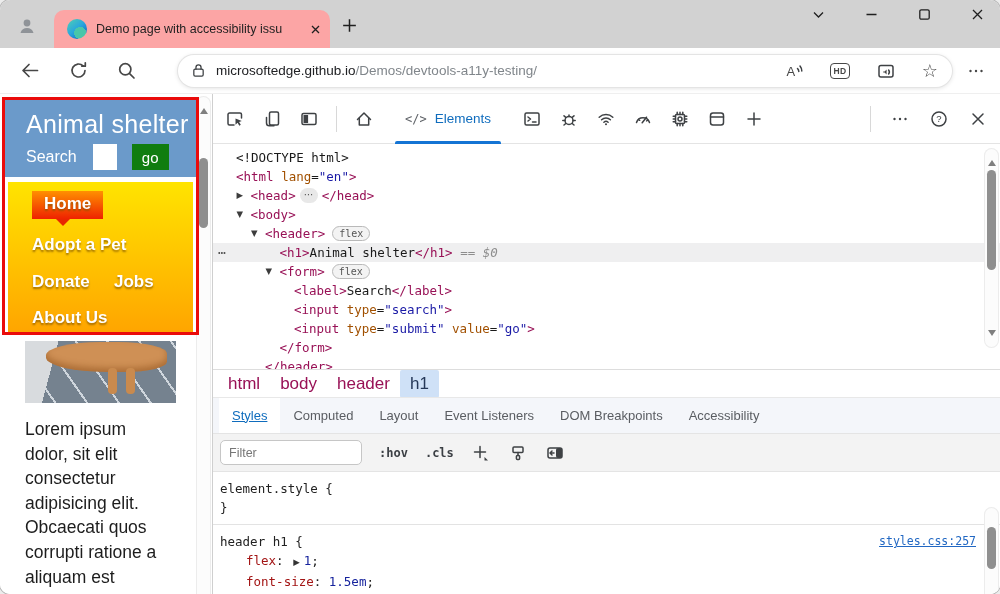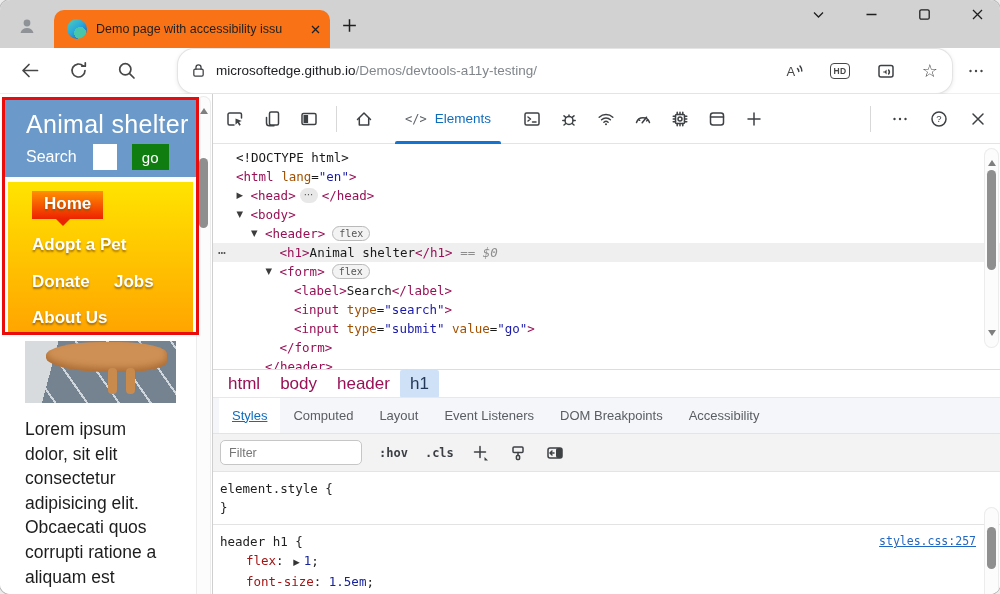--- a/index.html
+++ b/index.html
@@ -9,35 +9,35 @@
   }
   *{box-sizing:border-box; margin:0; padding:0;}
   body{background:#ececec; font-family:"Liberation Sans",sans-serif;}
   .browser{width:1000px; height:594px; position:relative; background:#fff;
     border-radius:10px; overflow:hidden; box-shadow:0 0 0 1px #b9b9b9;}
 
   
   .tabstrip{height:48px; background:#d2d2d2; position:relative;}
   .avatar-tile{position:absolute; left:8px; top:9px; width:38px; height:33px;
     background:#c6c6c6; border-radius:7px; display:grid; place-items:center;}
-  .tab{position:absolute; left:54px; top:10px; width:276px; height:38px; background:#f97316;
+  .tab{position:absolute; left:54px; top:10px; width:276px; height:38px; background:#fca5a5;
     border-radius:10px 10px 0 0; display:flex; align-items:center; padding:0 8px 0 13px;}
   .edge-logo{width:20px; height:20px; border-radius:50%; flex:0 0 20px;
     background:radial-gradient(circle at 66% 70%, #49c6a9 0 31%, rgba(0,0,0,0) 32%),
       linear-gradient(140deg,#4fd1b2 0%,#2aa7dd 48%,#0b59c0 100%);}
   .tab-title{font-size:12.5px; color:#1f1f1f; margin-left:9px; white-space:nowrap;
     overflow:hidden; flex:1;}
   .icon-btn{display:grid; place-items:center; background:none; border:none; cursor:pointer;}
   .newtab{position:absolute; left:342px; top:18px;}
   .win-controls{position:absolute; right:16px; top:8px; display:flex; gap:40px; align-items:center;}
 
   
   .navbar{height:45px; background:#fff; display:flex; align-items:center; padding:0 14px 0 20px;}
   .nav-ic{margin-right:27px;}
-  .urlbar{flex:1; height:44px; border-radius:16px; background:#fff; margin-left:14px;
+  .urlbar{flex:1; height:32px; border-radius:16px; background:#fff; margin-left:14px;
     box-shadow:0 0 0 1px #e4e4e4, 0 1px 5px rgba(0,0,0,.14);
     display:flex; align-items:center; padding:0 14px 0 12px;}
   .url-text{font-size:13.5px; margin-left:9px; white-space:nowrap;}
   .url-host{color:#202124;} .url-path{color:#80868b;}
   .url-spacer{flex:1;}
   .url-right{display:flex; align-items:center; gap:26px;}
   .hd-badge{border:1.6px solid #474747; border-radius:4px; font-size:8.5px; font-weight:bold;
     color:#474747; padding:2px 2.5px; letter-spacing:.3px;}
   .star-glyph{font-family:"DejaVu Sans",sans-serif; font-size:18px; color:#474747; line-height:18px;}
   .more-btn{margin-left:14px;}

